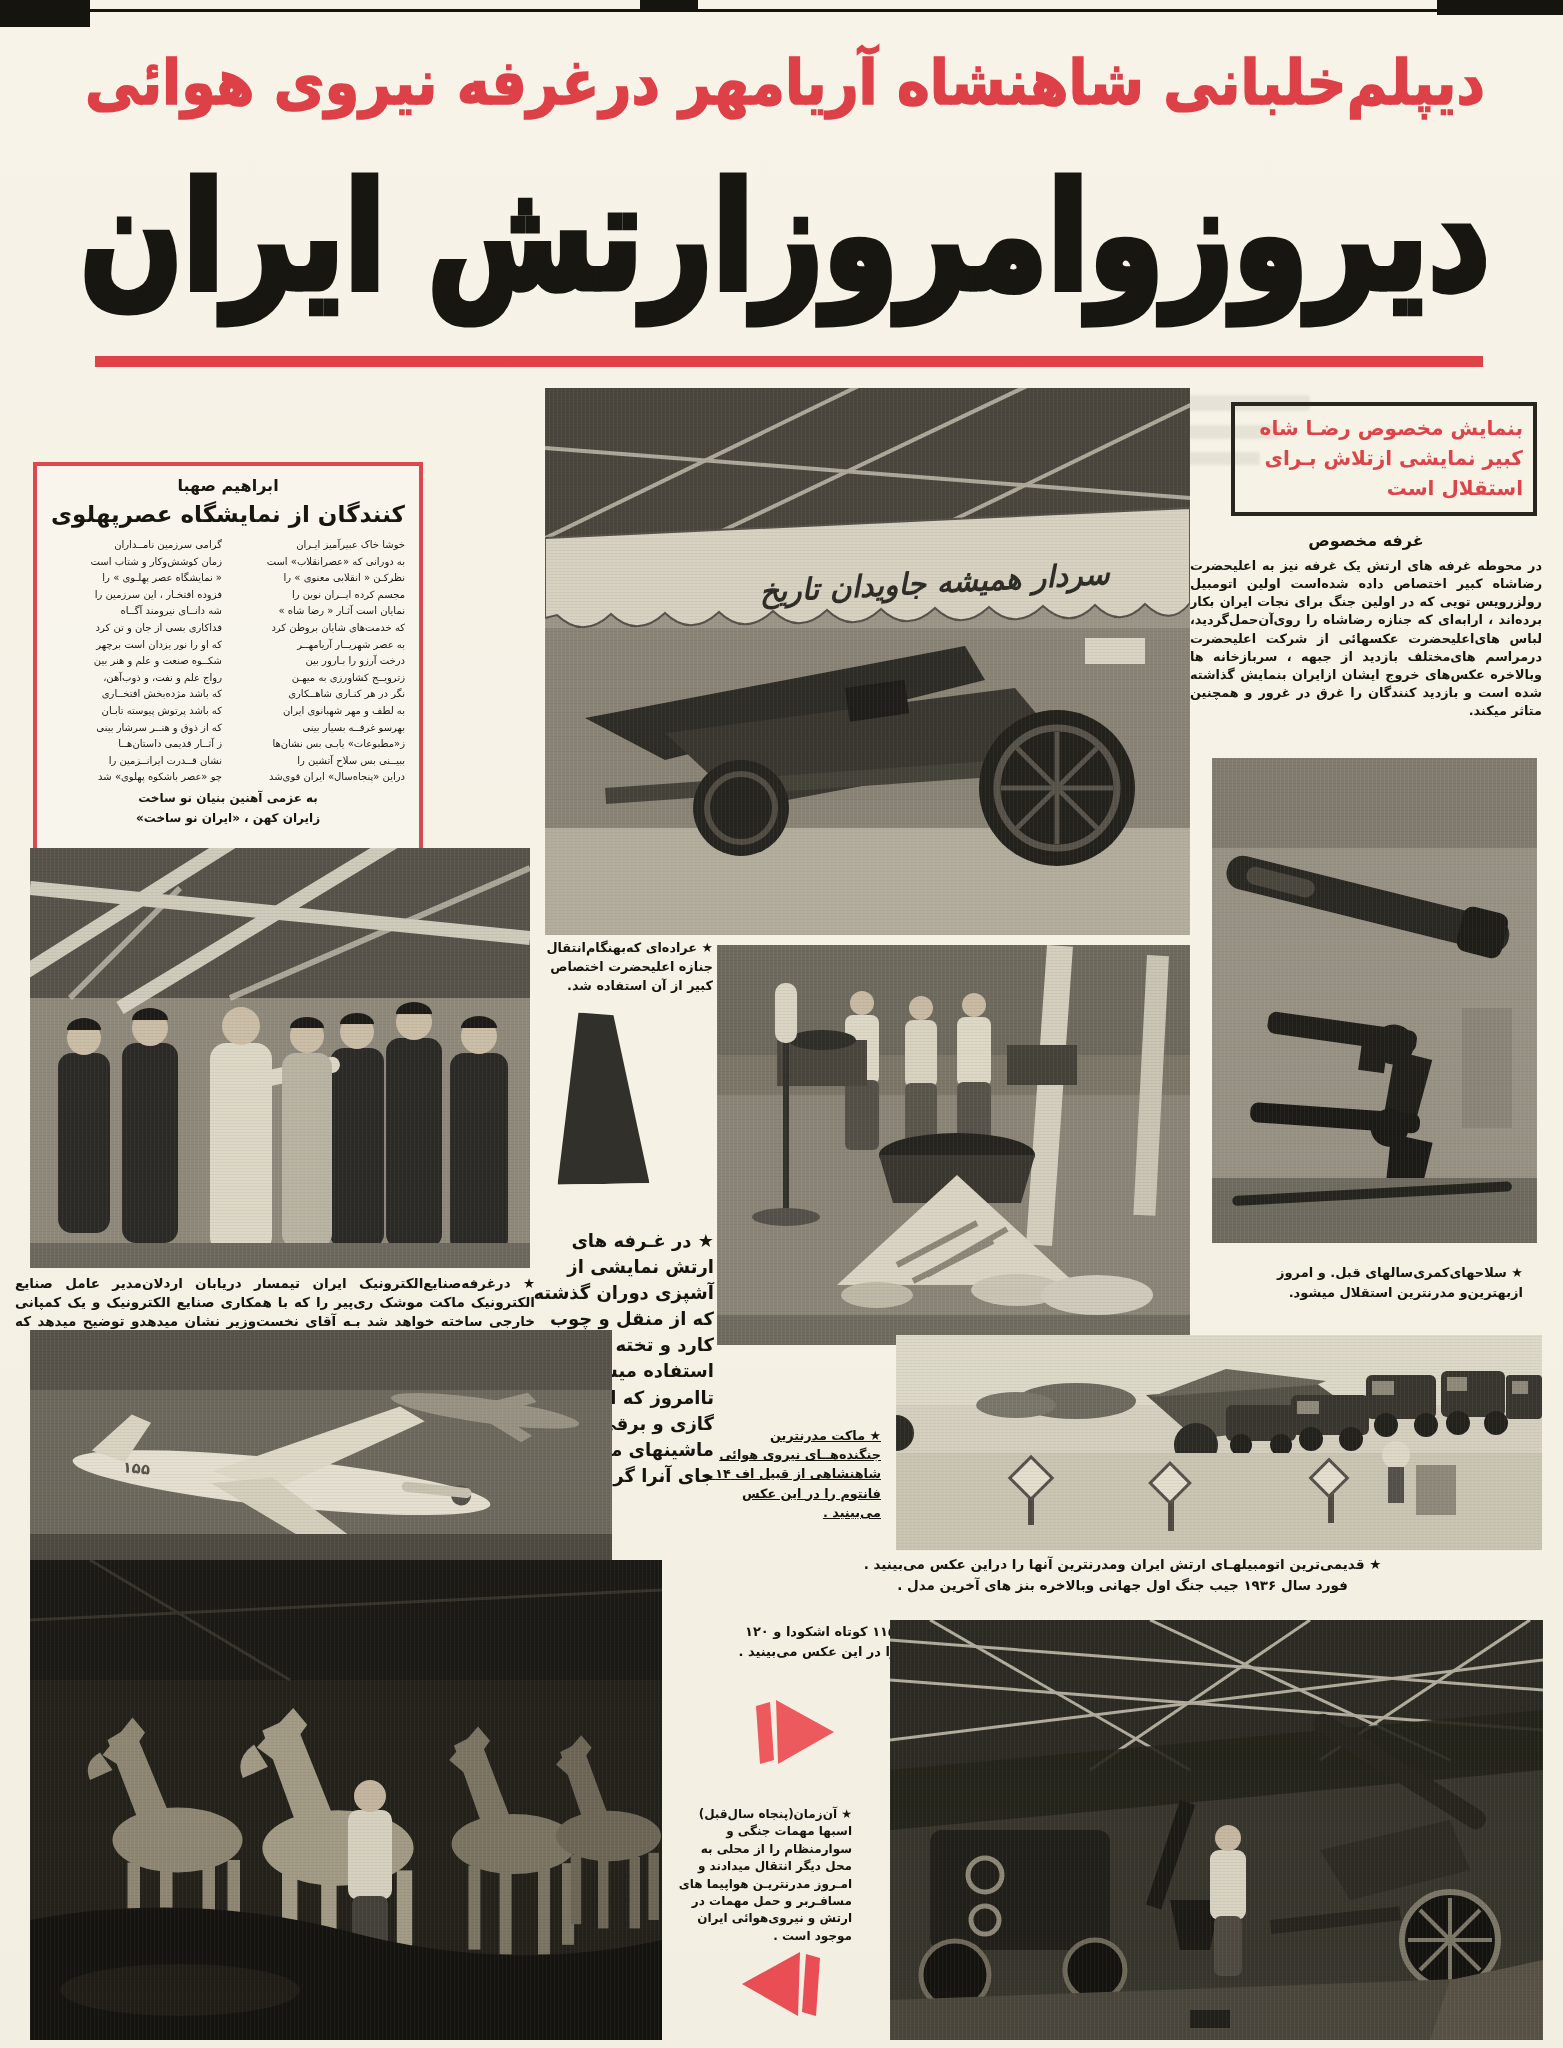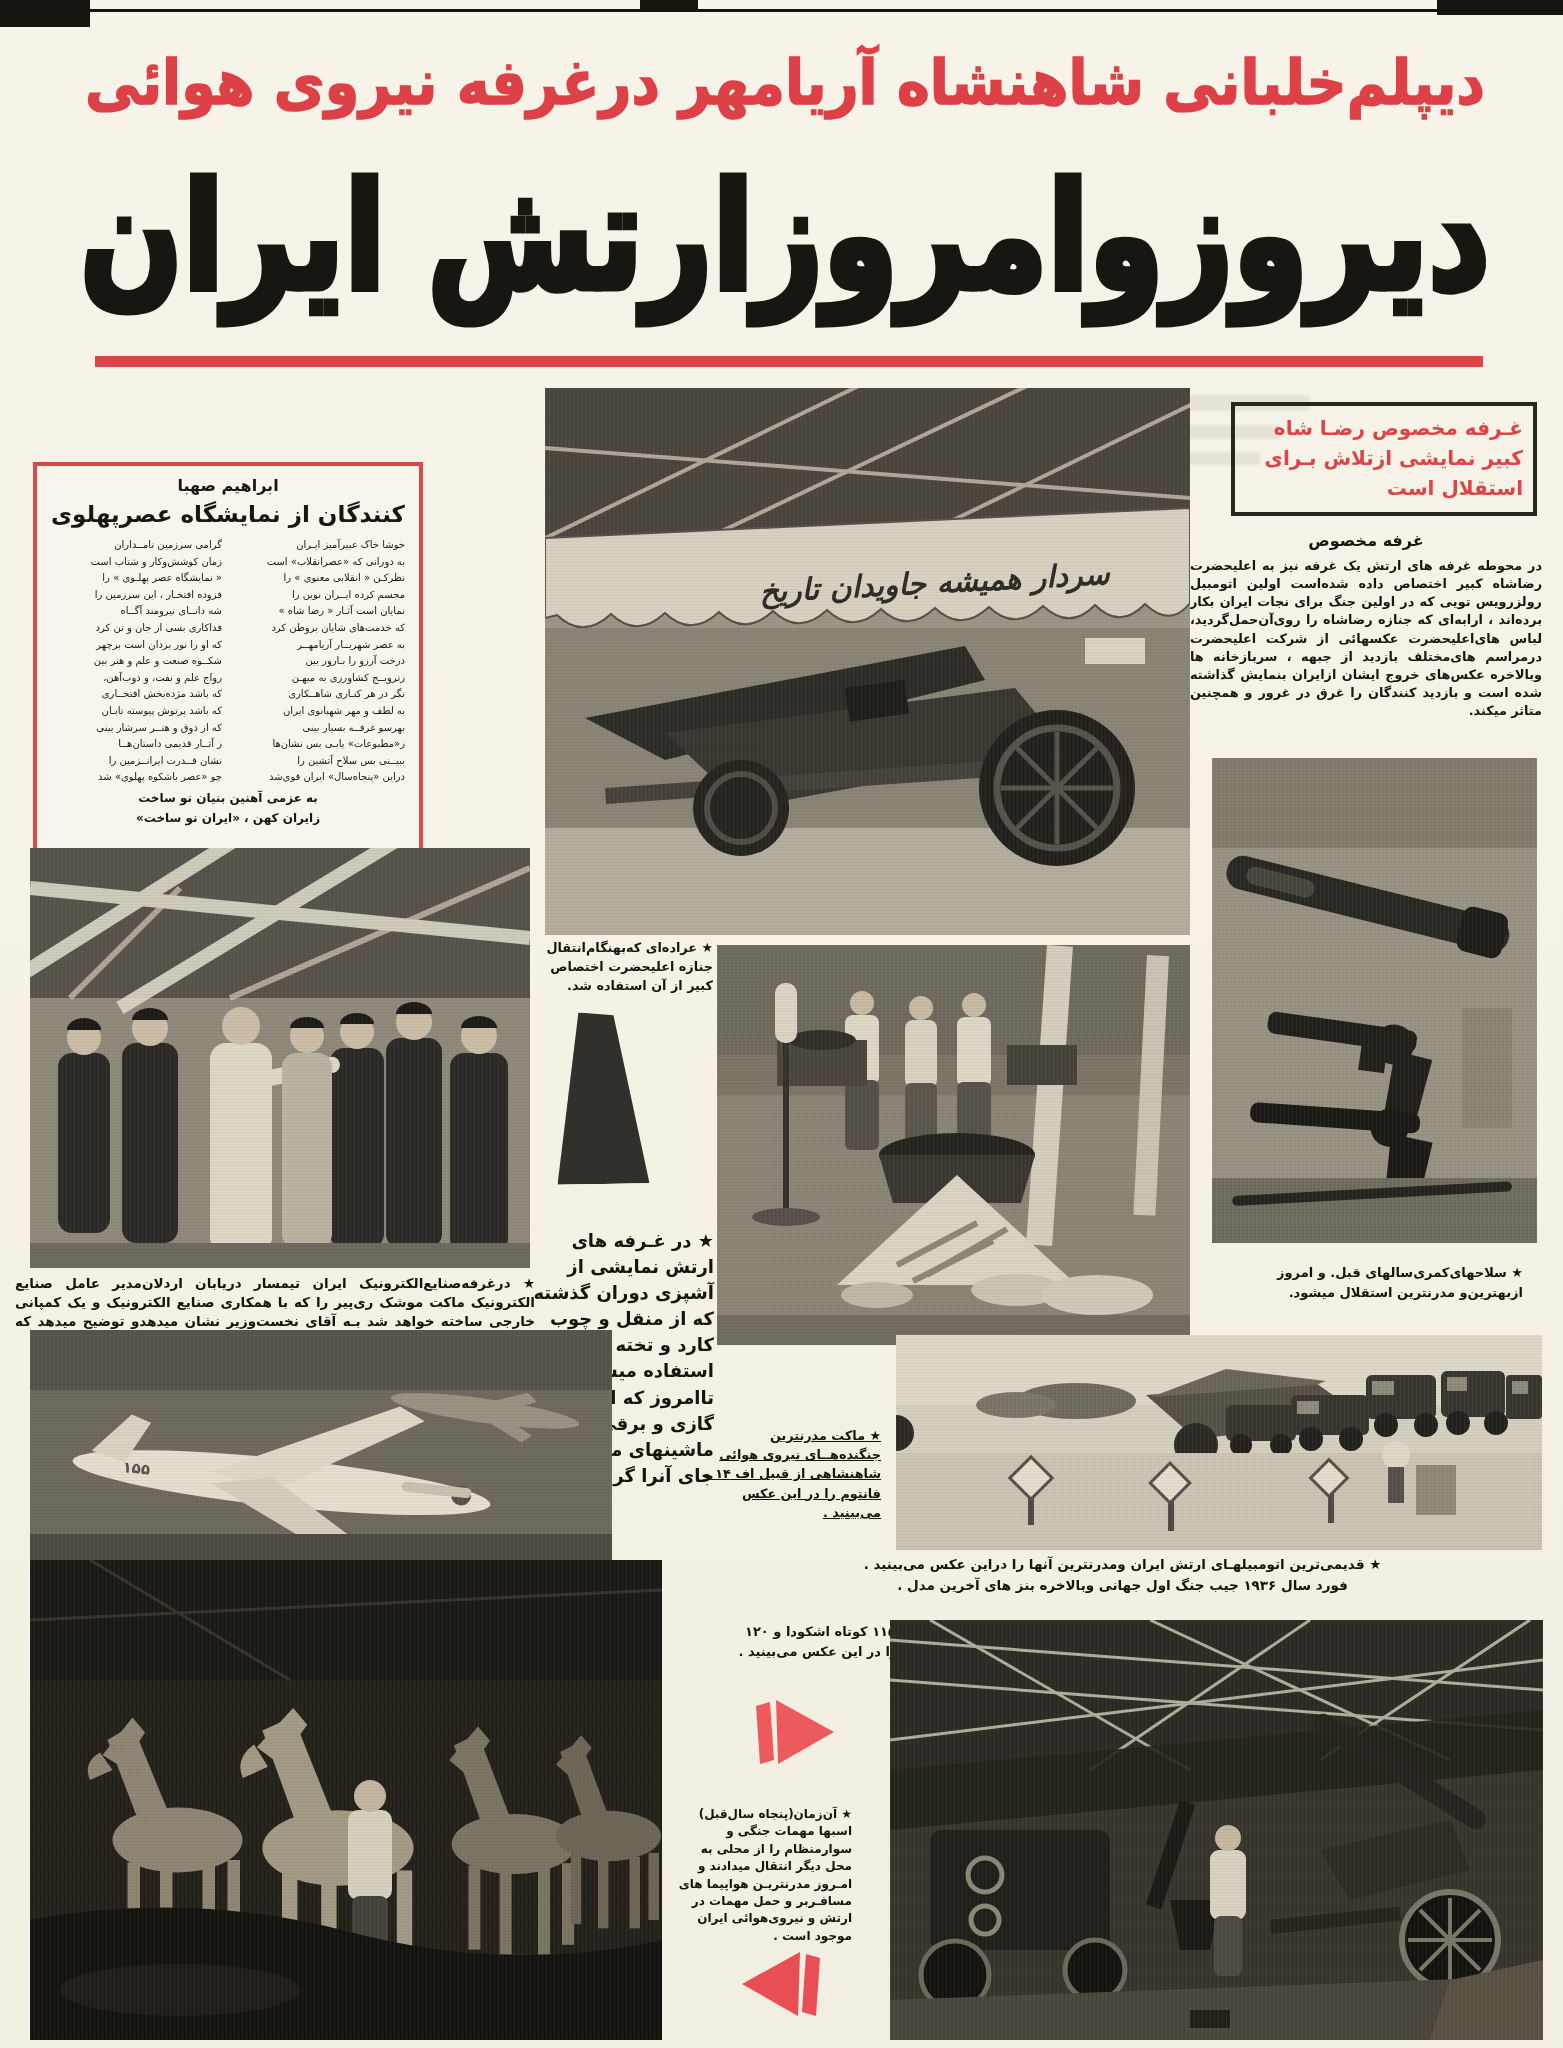--- a/index.html
+++ b/index.html
@@ -116,21 +116,21 @@
 که از ذوق و هنــر سرشار بینی
 ز آثــار قدیمی داستان‌هــا
 نشان قــدرت ایرانــزمین را
 چو «عصر باشکوه پهلوی» شد</div>
     </div>
     <div class="poem-close">به عزمی آهنین بنیان نو ساخت
 زایران کهن ، «ایران نو ساخت»</div>
   </div>
 
   <div class="booth-box">
-    <div class="booth-box-title">غـرفه مخصوص رضـا شاه کبیر نمایشی ازتلاش بـرای استقلال است</div>
+    <div class="booth-box-title">بنمایش مخصوص رضـا شاه کبیر نمایشی ازتلاش بـرای استقلال است</div>
   </div>
   <div class="booth-head">غرفه مخصوص</div>
   <div class="booth-body">در محوطه غرفه های ارتش یک غرفه نیز به اعلیحضرت رضاشاه کبیر اختصاص داده شده‌است اولین اتومبیل رولزرویس تویی که در اولین جنگ برای نجات ایران بکار برده‌اند ، ارابه‌ای که جنازه رضاشاه را روی‌آن‌حمل‌گردید، لباس های‌اعلیحضرت عکسهائی از شرکت اعلیحضرت درمراسم های‌مختلف بازدید از جبهه ، سربازخانه ها وبالاخره عکس‌های خروج ایشان ازایران بنمایش گذاشته شده است و بازدید کنندگان را غرق در غرور و همچنین متاثر میکند.</div>
 
   <div class="photo grain" style="left:545px;top:388px;width:645px;height:547px;">
     <svg viewBox="0 0 645 547" preserveAspectRatio="none">
       <rect width="645" height="547" fill="#9b9587"></rect>
       <rect width="645" height="170" fill="#4a463e"></rect>
       <g stroke="#c7c1b1" stroke-width="4" opacity=".8">
         <line x1="-20" y1="160" x2="330" y2="-10"></line>

